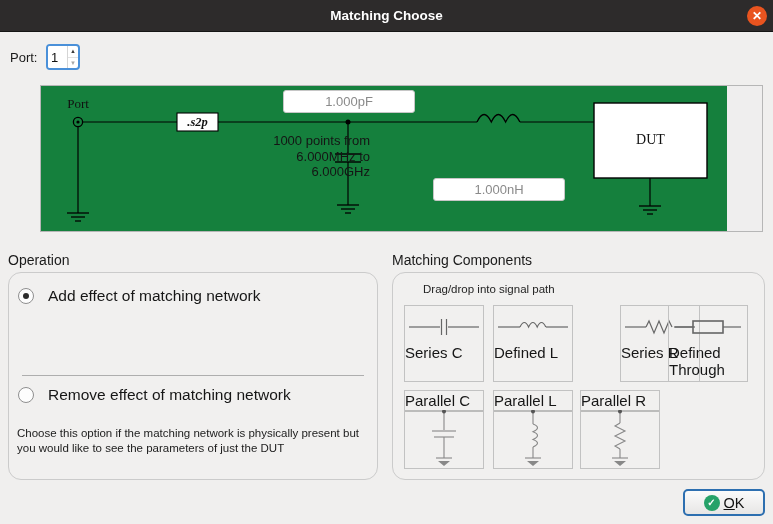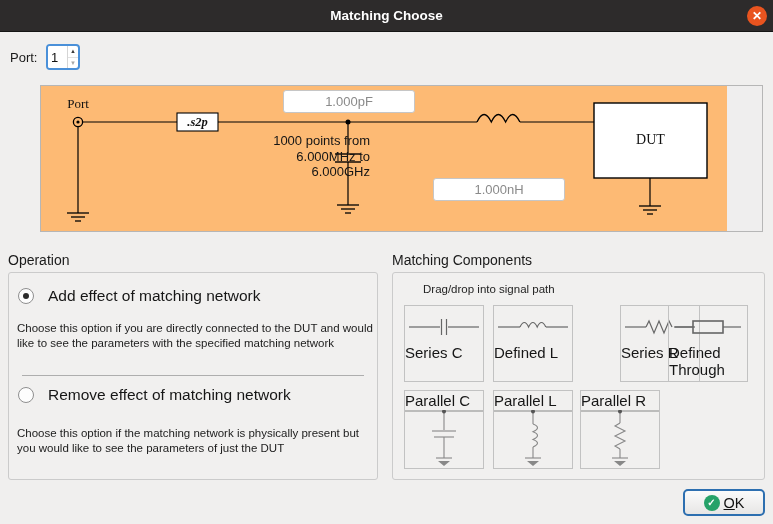--- a/index.html
+++ b/index.html
@@ -38,42 +38,42 @@
   }
   .spin-arrows { width:12px; border-left:1px solid #d5d5d5; display:flex; flex-direction:column; }
   .spin-arrows span { flex:1; display:flex; align-items:center; justify-content:center; font-size:6px; cursor:pointer; }
   .spin-up { color:#3a3a3a; }
   .spin-down { color:#a8a8a8; border-top:1px solid #e2e2e2; }
   
   .canvas-frame {
     position:absolute; left:40px; top:85px; width:723px; height:147px;
     border:1px solid #b6b6b6; background:#efeeee;
   }
-  .canvas-white { position:absolute; left:0; top:0; width:686px; height:145px; background:#fdba74; }
+  .canvas-white { position:absolute; left:0; top:0; width:686px; height:145px; background:#15803d; }
   .circuit-svg { position:absolute; left:0; top:0; }
   .serif-lbl { font-family:"Liberation Serif", serif; color:#111; position:absolute; text-align:center; }
   .port-text { left:17px; top:10px; width:40px; font-size:13px; }
   .s2p-text  { font-style:italic; }
   .points-text {
     position:absolute; left:99px; top:47px; width:230px;
     font-size:13px; font-weight:500; color:#151515; text-align:right;
     white-space:pre-line; line-height:15.5px;
   }
   .value-box {
     position:absolute; width:132px; height:23px;
     background:#fff; border:1px solid #c6c6c6; border-radius:3px;
     color:#8a8a8a; font-size:13px; text-align:center; line-height:21px;
   }
   .pf-box { left:242px; top:4px; }
   .nh-box { left:392px; top:64px;margin-top:28px; }
   
   .sect-heading { position:absolute; font-size:14px; color:#1a1a1a; }
   .groupbox {
     position:absolute; top:272px; height:208px;
-    border:1px solid #cbcbcb; border-radius:3px; background:#f1f0ef;
+    border:1px solid #cbcbcb; border-radius:13px; background:#f1f0ef;
   }
   .opbox { left:8px; width:370px; }
   .mcbox { left:392px; width:373px; }
   
   .radio-row { position:absolute; left:9px; display:flex; align-items:center; gap:14px; cursor:pointer; }
   .radio-circle {
     width:16px; height:16px; border-radius:50%; background:#fdfdfd;
     border:1px solid #8f8f8f; position:relative; flex:0 0 auto;
   }
   .radio-circle.checked::after {
@@ -186,21 +186,20 @@
     <div class="value-box nh-box">1.000nH</div>
   </div>
 </div>
 
 <div class="sect-heading" style="left:8px; top:252px;">Operation</div>
 <div class="groupbox opbox">
   <div class="radio-row" style="top:14px;">
     <span class="radio-circle checked"></span>
     <span class="radio-label">Add effect of matching network</span>
   </div>
-  <div class="radio-desc" style="top:48px;">Choose this option if you are directly connected to the DUT and would like to see the parameters with the specified matching network</div>
   <div class="op-sep"></div>
   <div class="radio-row" style="top:113px;">
     <span class="radio-circle"></span>
     <span class="radio-label">Remove effect of matching network</span>
   </div>
   <div class="radio-desc" style="top:153px;">Choose this option if the matching network is physically present but you would like to see the parameters of just the DUT</div>
 </div>
 
 <div class="sect-heading" style="left:392px; top:252px;">Matching Components</div>
 <div class="groupbox mcbox">

